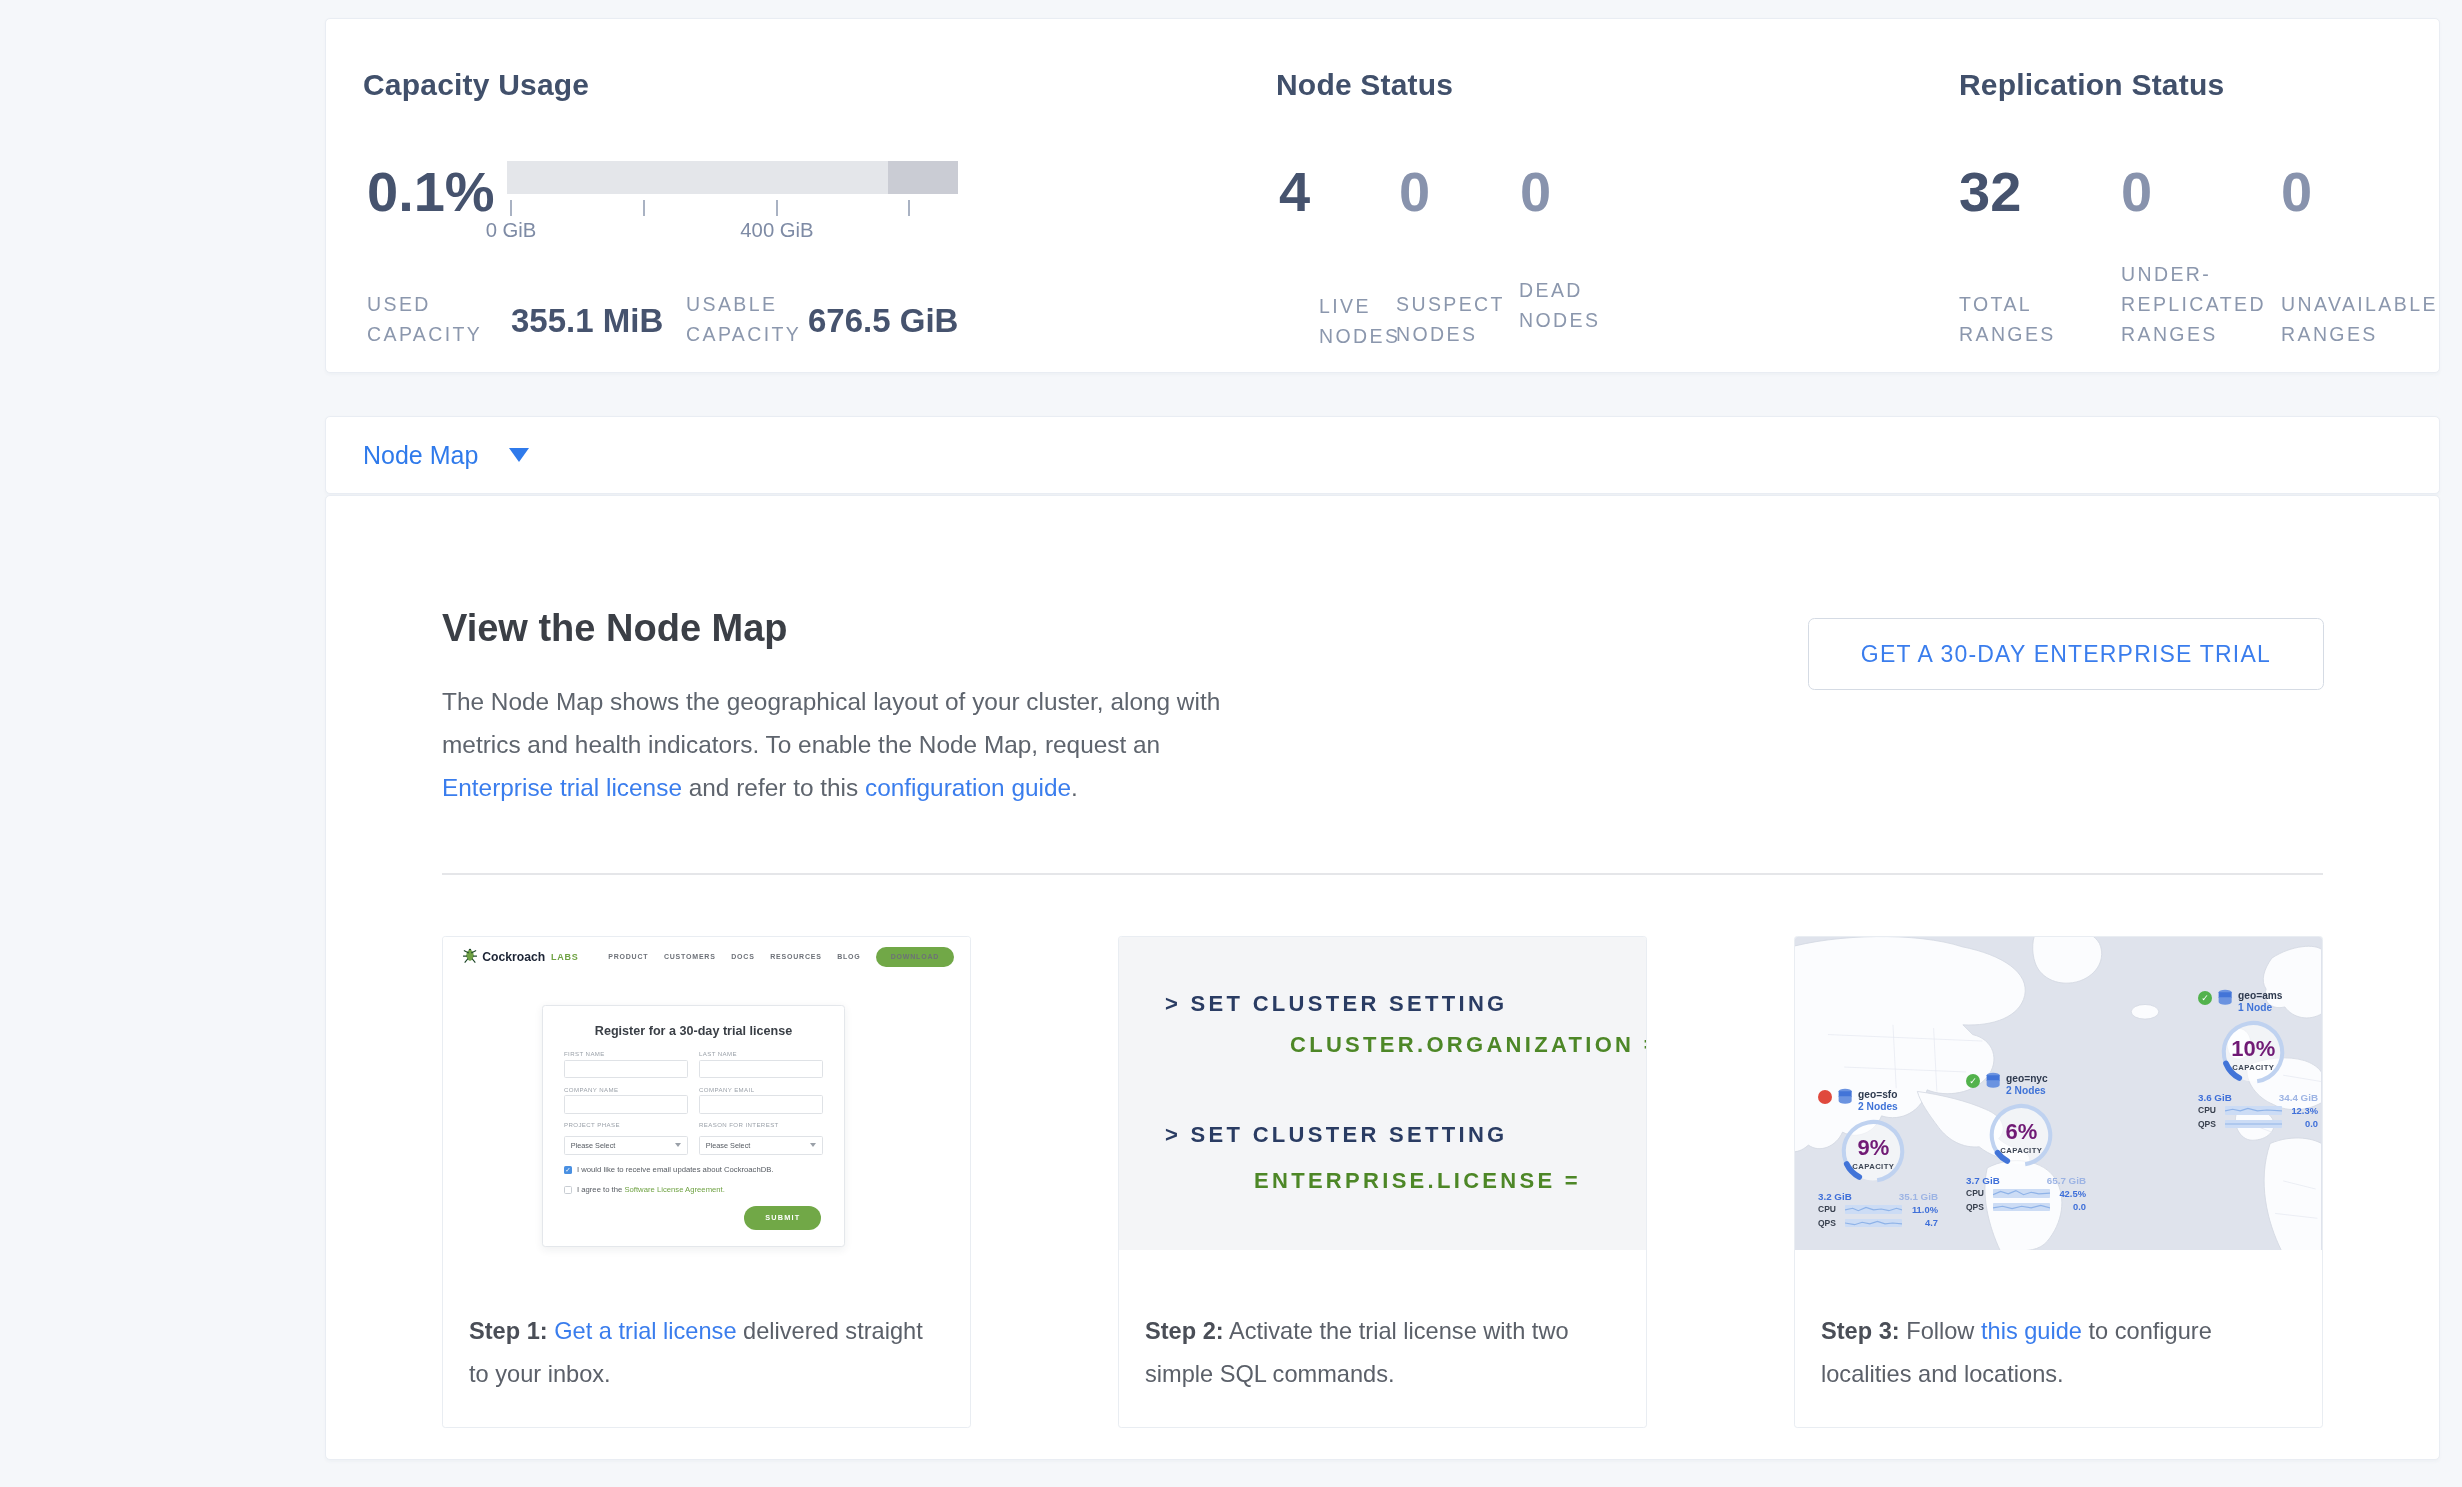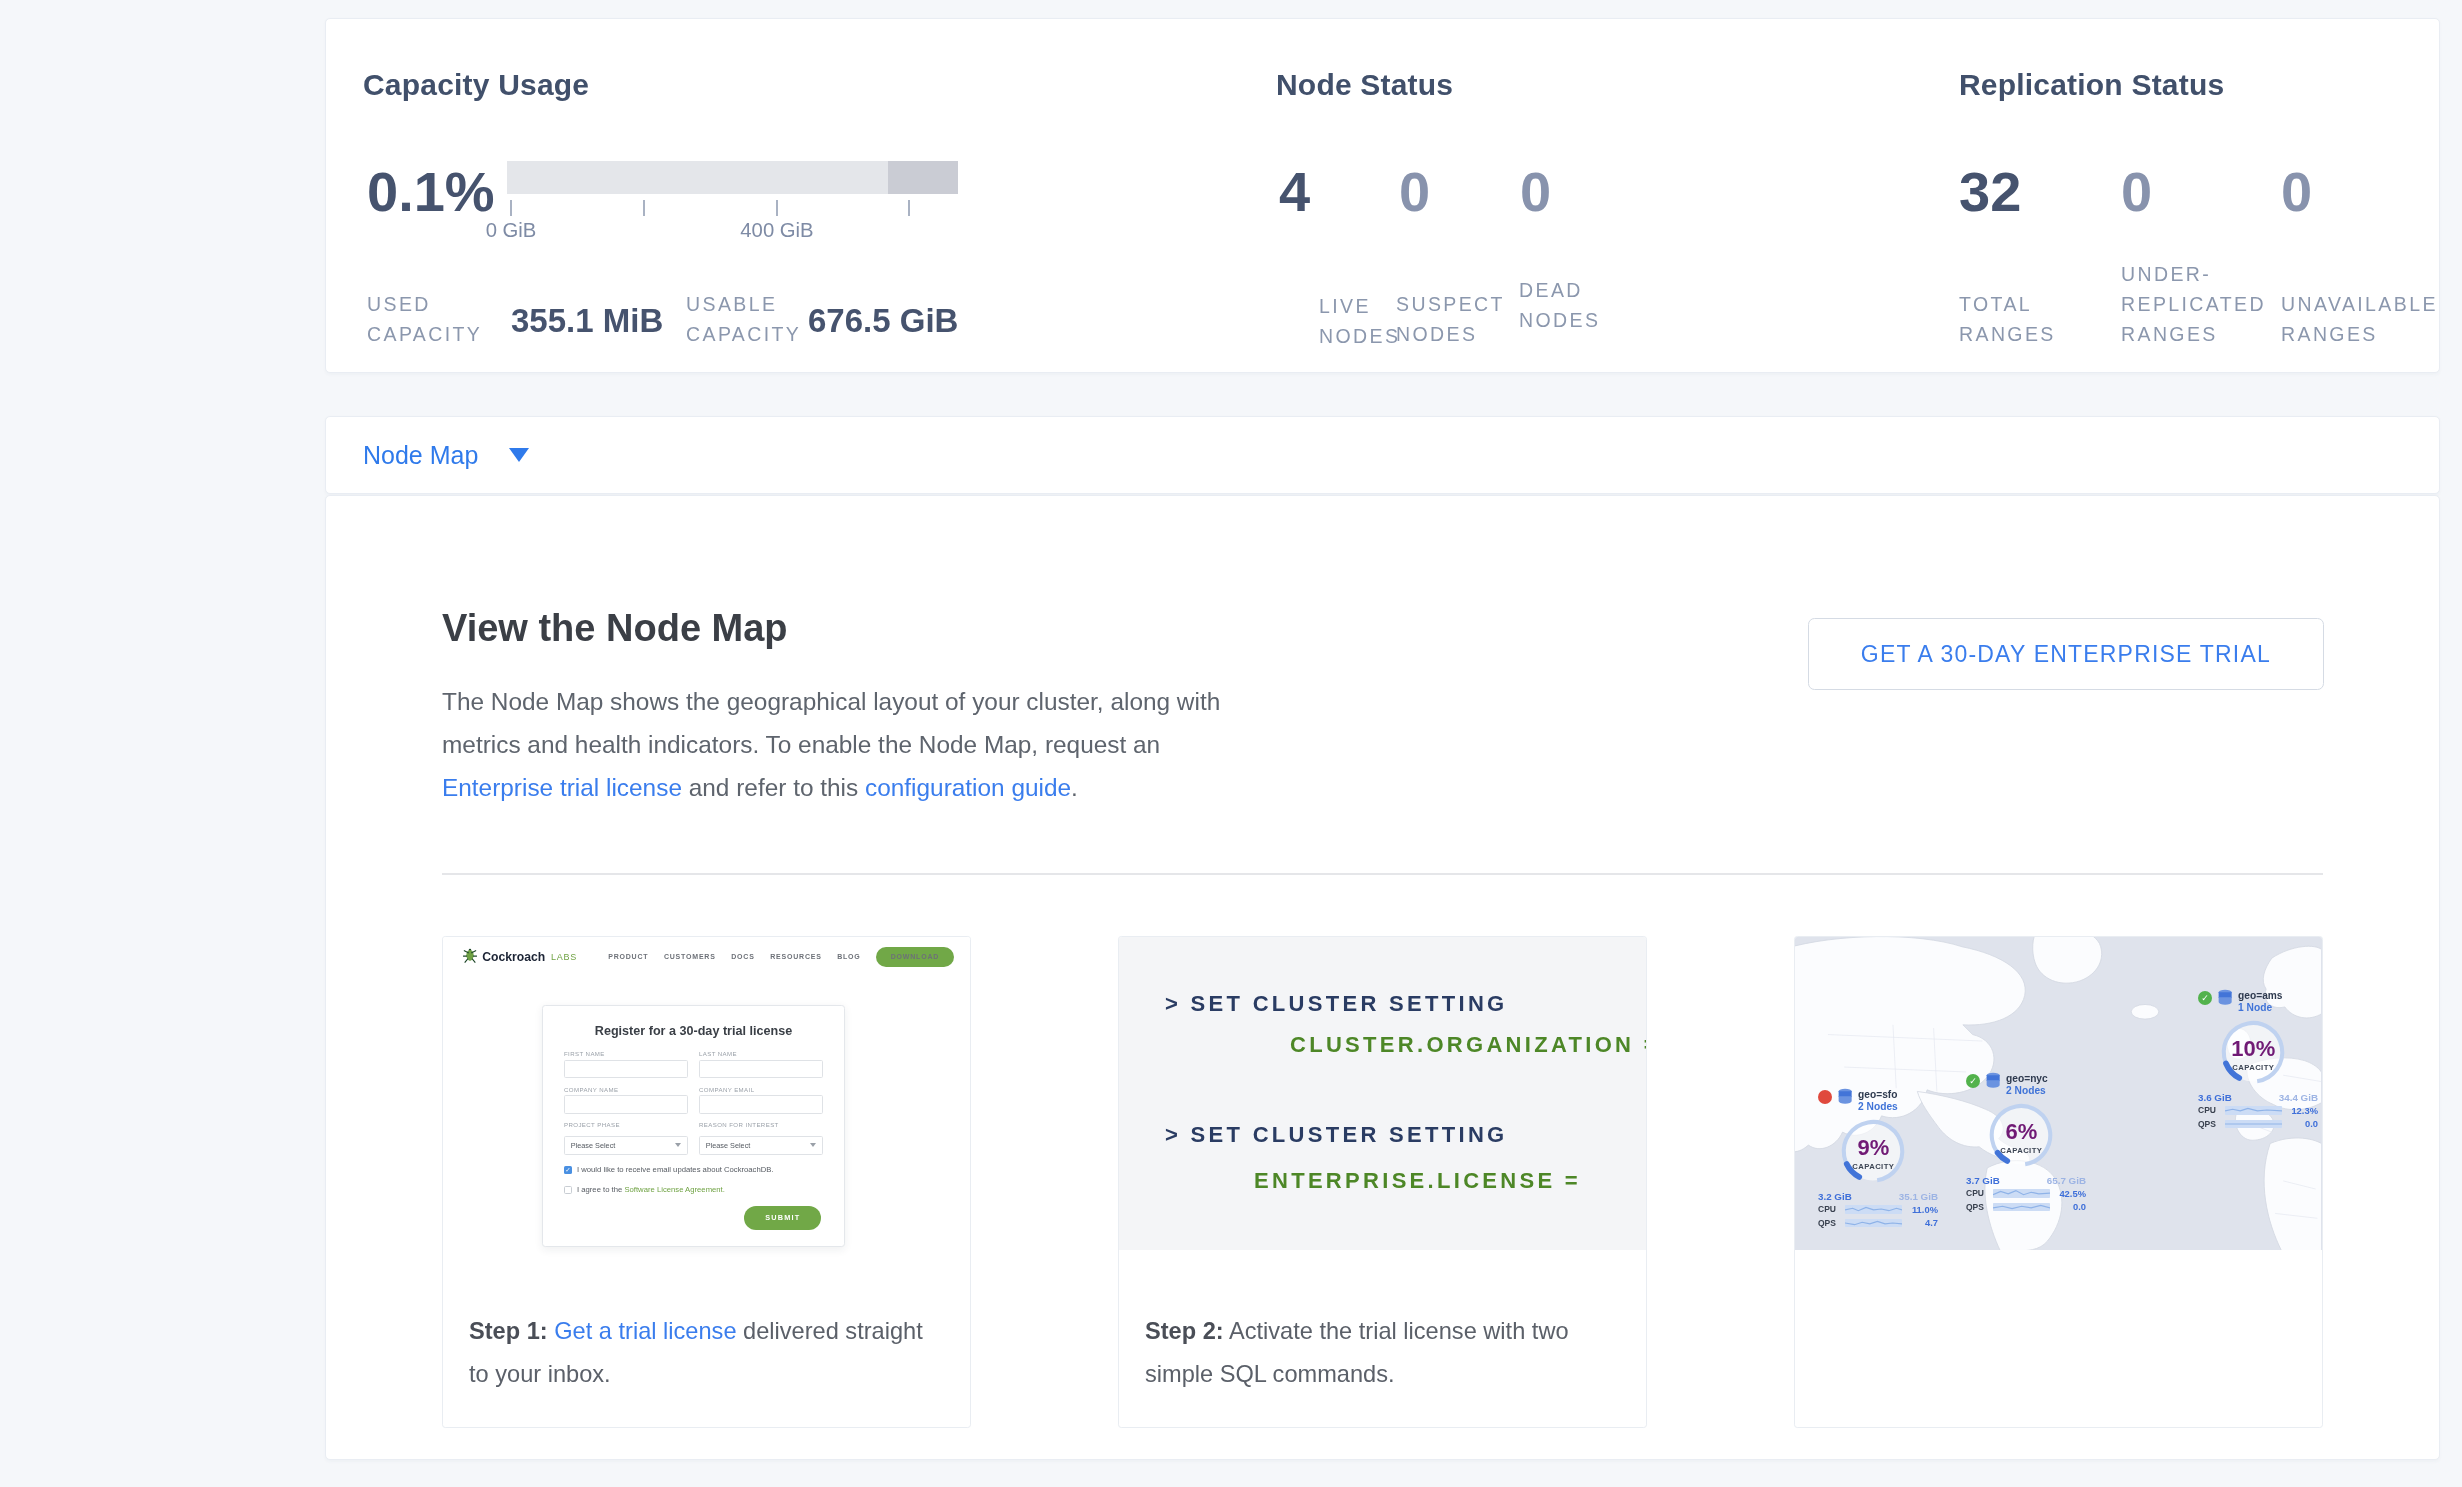--- a/index.html
+++ b/index.html
@@ -57,21 +57,21 @@
   .card-caption { position:absolute; left:26px; right:23px; top:373px; font-size:23.6px;
                   line-height:43px; color:#5b6069; }
   .card-caption b { color:#4a4e57; }
 
   
   .mini-site { position:absolute; inset:0; height:366px; background:#fff; font-family:inherit; }
   .mini-header { position:absolute; left:19.5px; right:16.3px; top:9.8px; display:flex;
                  align-items:center; justify-content:space-between; }
   .mini-logo { display:flex; align-items:center; gap:5.7px; }
   .mini-logo .word { font-size:12.2px; font-weight:700; color:#1c2435; }
-  .mini-logo .labs { font-size:9px; font-weight:400; color:#6fa243; letter-spacing:0.8px; }
+  .mini-logo .labs { font-size:9px; font-weight:700; color:#6fa243; letter-spacing:0.8px; }
   .mini-nav { display:flex; align-items:center; gap:15.5px; }
   .mini-nav span { font-size:7px; letter-spacing:0.8px; color:#6d7178; font-weight:700; }
   .mini-dl { background:#71a847; color:#fff; font-size:7px; letter-spacing:0.8px; font-weight:700;
              padding:6.5px 14.6px; border-radius:12.2px; }
   .mini-form { position:absolute; left:99px; top:68px; width:303px; background:#fff;
                border:0.8px solid #e4e7eb; border-radius:3.3px; box-shadow:0 2.4px 8.1px rgba(30,40,60,0.07);
                padding:18px 21px 16.3px; }
   .mini-form h4 { text-align:center; font-size:12.6px; font-weight:700; color:#3a3f46; margin-bottom:4.9px; }
   .mf-grid { display:flex; flex-wrap:wrap; justify-content:space-between; }
   .mf-field { width:124px; }
@@ -432,18 +432,19 @@
                 <span class="lab">QPS</span>
                 <span class="spark">
                   <svg width="100%" height="8.1" viewBox="0 0 60 10" preserveAspectRatio="none">
                     <line x1="0" y1="5" x2="60" y2="5" stroke="#8fb3e8" stroke-width="1.4"></line>
                   </svg>
                 </span>
                 <span class="val">0.0</span>
               </div>
           </div>
         </div>
+        <p class="card-caption"><b>Step 3:</b><span> Follow </span><a class="lnk">this guide</a><span> to configure localities and locations.</span></p>
       </div>
 
     </div>
   </section>
 </div>
 
 
 </body></html>

